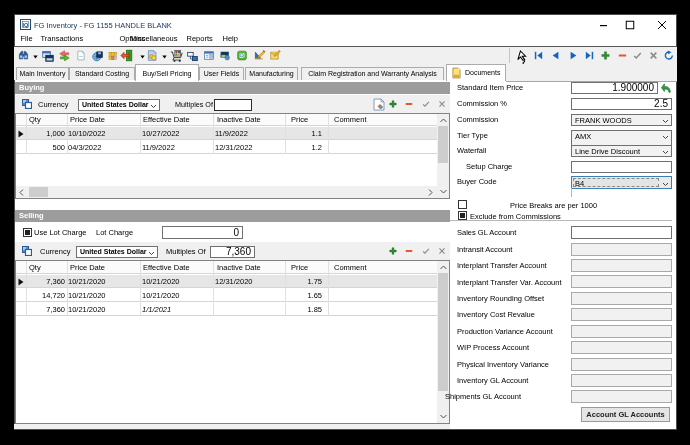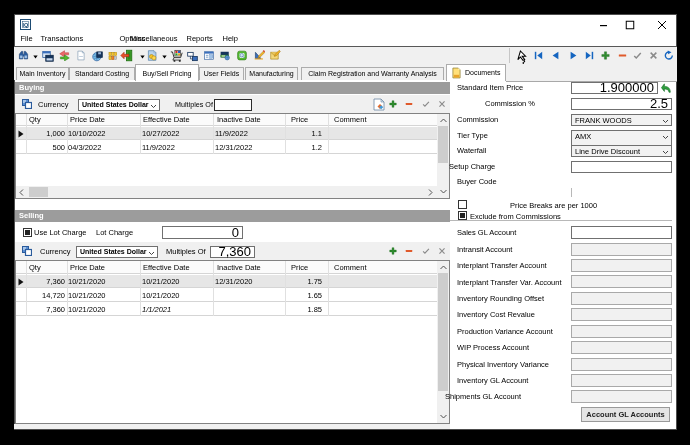--- a/index.html
+++ b/index.html
@@ -1,21 +1,21 @@
 <!DOCTYPE html>
 <html><head>
 <meta charset="utf-8">
 <style>
 * { margin:0; padding:0; box-sizing:border-box; }
 html,body { width:690px; height:445px; background:#000; overflow:hidden; }
 body { font-family:"Liberation Sans", sans-serif; }
 #win { position:absolute; left:14px; top:14px; width:663px; height:416px; background:#fff; outline:1px solid #4d4d4d; outline-offset:-1px; }
 .ab { position:absolute; }
 .lbl { position:absolute; font-size:7.5px; color:#000; white-space:nowrap; }
-.tb { position:absolute; border:1px solid #707070; background:#fff; font-size:13px; }
+.tb { position:absolute; border:1px solid #707070; background:#fff; font-size:10px; }
 .num { text-align:right; padding-right:3px; line-height:11px; }
 .gray { background:#f1f1f1; border:1px solid #a9a9a9; }
 .hdrbar { position:absolute; left:1px; width:435px; height:12.5px; background:#9c9c9c; color:#fff; font-size:7.5px; font-weight:bold; line-height:12.5px; padding-left:4px; }
 .trow { position:absolute; left:1px; width:435px; background:#f0f0f0; }
 .cmb { position:absolute; border:1px solid #707070; background:#fff; }
 .chev { position:absolute; right:2px; top:2px; width:7px; height:7px; }
 .tab { position:absolute; top:52.5px; height:13px; background:#f0f0f0; border:1px solid #acacac; border-bottom:none; font-size:7px; text-align:center; line-height:12px; color:#000; white-space:nowrap; }
 .gcell { position:absolute; font-size:7.5px; white-space:nowrap; line-height:13px;text-align:right; }
 .ghead { position:absolute; font-size:7.5px; white-space:nowrap; line-height:12px; color:#000; }
 .gline { position:absolute; background:#e0e0e0; }
@@ -23,20 +23,21 @@
 </style>
 </head>
 <body>
 <div id="win">
 
 <svg class="ab" style="left:6px;top:5px" width="11" height="11" viewBox="0 0 22 22">
       <rect x="1" y="1" width="20" height="20" fill="#fff" stroke="#1d4b73" stroke-width="2"></rect>
       <rect x="5" y="5" width="12" height="12" fill="#fff" stroke="#1d4b73" stroke-width="1"></rect>
       <text x="11" y="15.5" font-size="11" font-weight="bold" fill="#1d4b73" text-anchor="middle" font-family="Liberation Sans">IQ</text>
     </svg>
+<div class="lbl" style="left:20px;top:7px;font-size:7.5px;color:#16365c;">FG Inventory - FG 1155 HANDLE BLANK</div>
 
 <svg class="ab" style="left:585px;top:5px" width="10" height="12" viewBox="0 0 10 12">
       <rect x="1" y="6" width="7" height="1.2" fill="#000"></rect>
     </svg>
 <svg class="ab" style="left:611px;top:6px" width="10" height="10" viewBox="0 0 12 12">
       <rect x="1.5" y="1.5" width="9" height="9" fill="none" stroke="#000" stroke-width="1.2"></rect>
     </svg>
 <svg class="ab" style="left:643px;top:6px" width="10" height="10" viewBox="0 0 10 10">
       <path d="M1 1 L9 9 M9 1 L1 9" stroke="#000" stroke-width="1" fill="none"></path>
     </svg>
@@ -377,21 +378,21 @@
   <svg style="left:424px;top:153px" width="7" height="5" viewBox="0 0 7 5">
         <path d="M0.5 1 L3.5 4 L6.5 1" stroke="#505050" fill="none"></path>
       </svg>
 </div>
 
 <div class="lbl" style="left:443px;top:69px;">Standard Item Price</div>
 <div class="tb num" style="left:557px;top:68px;width:87px;height:12px;line-height:10px;">1.900000</div>
 <svg style="left:647px;top:69px" width="11" height="11" viewBox="0 0 13 13">
       <path d="M11 11 C11 6 8 4 4 4 L4 1 L0.5 5.5 L4 10 L4 7 C7 7 9 8 9.5 11 z" fill="#2e9e3e" stroke="#136b23" stroke-width="0.7"></path>
     </svg>
-<div class="lbl" style="left:443px;top:85px;margin-left:28px;">Commission %</div>
+<div class="lbl" style="left:443px;top:85px;">Commission %</div>
 <div class="tb num" style="left:557px;top:84px;width:101px;height:12px;line-height:10px;">2.5</div>
 <div class="lbl" style="left:443px;top:101px;">Commission</div>
 <div class="cmb" style="left:557px;top:100px;width:101px;height:12px;background:#f2f2f2;">
       <span class="lbl" style="left:3px;top:1px;">FRANK WOODS</span>
       <svg class="chev" style="top:3px" width="7" height="5" viewBox="0 0 7 5">
         <path d="M1 1 L3.5 3.5 L6 1" stroke="#444" fill="none"></path>
       </svg>
     </div>
 <div class="lbl" style="left:443px;top:117px;">Tier Type</div>
 <div class="cmb" style="left:557px;top:116px;width:101px;height:20px;background:#f2f2f2;">
@@ -400,23 +401,30 @@
         <path d="M1 1 L3.5 3.5 L6 1" stroke="#444" fill="none"></path>
       </svg>
     </div>
 <div class="lbl" style="left:443px;top:132px;">Waterfall</div>
 <div class="cmb" style="left:557px;top:131px;width:101px;height:12px;background:#f2f2f2;">
       <span class="lbl" style="left:3px;top:1px;">Line Drive Discount</span>
       <svg class="chev" style="top:3px" width="7" height="5" viewBox="0 0 7 5">
         <path d="M1 1 L3.5 3.5 L6 1" stroke="#444" fill="none"></path>
       </svg>
     </div>
-<div class="lbl" style="left:426px;top:148px;padding-left:9px;">Setup Charge</div>
+<div class="lbl" style="left:443px;top:148px;padding-left:9px;">Setup Charge</div>
 <div class="tb" style="left:557px;top:147px;width:101px;height:12px;"></div>
 <div class="lbl" style="left:443px;top:163px;">Buyer Code</div>
+<div class="cmb" style="left:557px;top:162px;width:101px;height:13px;background:#eaeaea;border-color:#3c7fb1;">
+      <div class="ab" style="left:1px;top:1px;right:12px;bottom:1px;border:1px dashed #8a8a8a;background:#e4e4e4;"></div>
+      <span class="lbl" style="left:3px;top:2px;">B4</span>
+      <svg class="chev" style="top:4px" width="7" height="5" viewBox="0 0 7 5">
+        <path d="M1 1 L3.5 3.5 L6 1" stroke="#444" fill="none"></path>
+      </svg>
+    </div>
 
 <div class="ab" style="left:444px;top:186px;width:9px;height:9px;border:1px solid #333;background:#fff;"></div>
 <div class="lbl" style="left:456px;top:187px;padding-left:40px;">Price Breaks are per 1000</div>
 <div class="ab" style="left:444px;top:197px;width:9px;height:9px;border:1px solid #333;background:#fff;">
       <div class="ab" style="left:1px;top:1px;width:5px;height:5px;background:#222;"></div>
     </div>
 <div class="lbl" style="left:456px;top:198px;">Exclude from Commissions</div>
 <div class="ab" style="left:436px;top:205.5px;width:222px;height:1px;background:#b8b8b8;"></div>
 <div class="ab" style="left:557px;top:174px;width:1px;height:9px;background:#b8b8b8;"></div>
 

